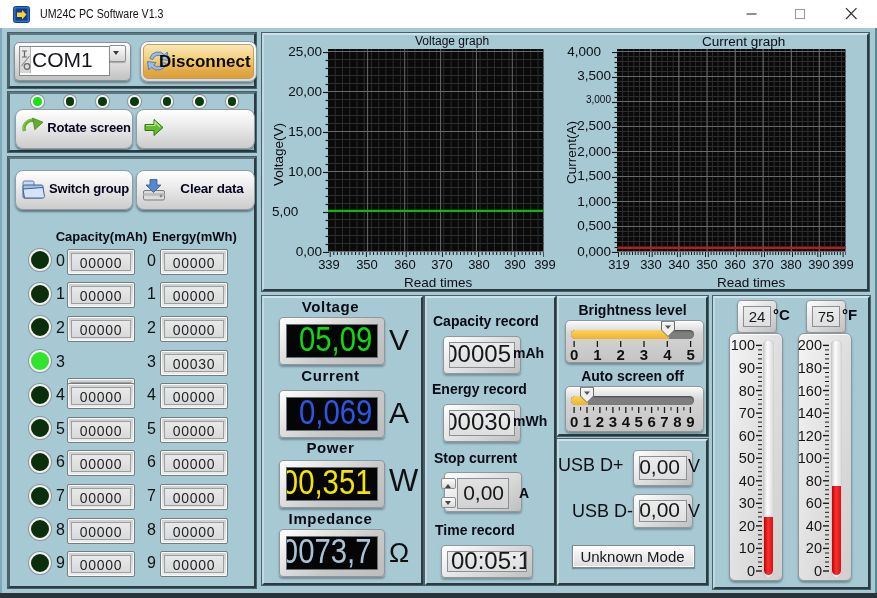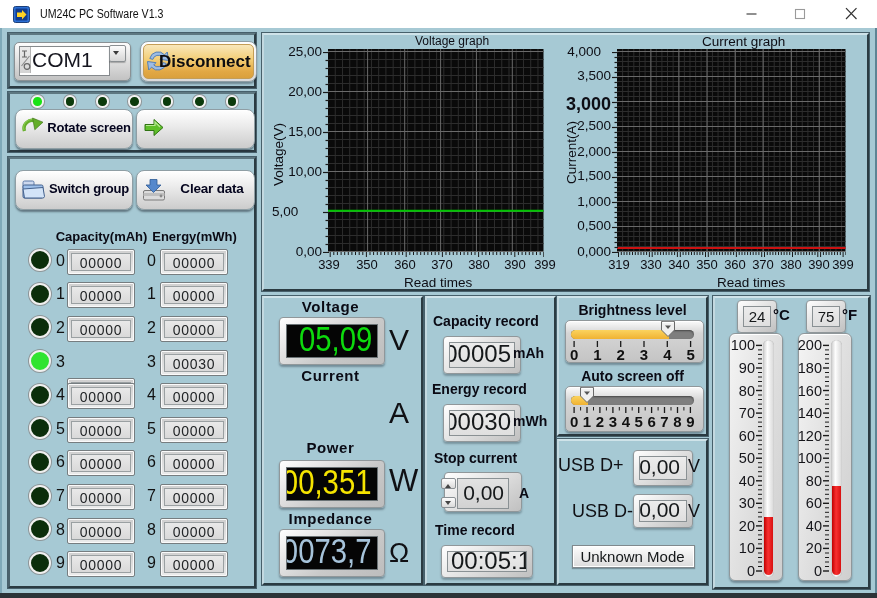--- a/index.html
+++ b/index.html
@@ -522,21 +522,21 @@
 <line x1="0" y1="77.50" x2="228.5" y2="77.50" stroke="#6a6a6a" stroke-width="1"></line>
 <line x1="0" y1="102.50" x2="228.5" y2="102.50" stroke="#6a6a6a" stroke-width="1"></line>
 <line x1="0" y1="127.50" x2="228.5" y2="127.50" stroke="#6a6a6a" stroke-width="1"></line>
 <line x1="0" y1="152.50" x2="228.5" y2="152.50" stroke="#6a6a6a" stroke-width="1"></line>
 <line x1="0" y1="177.50" x2="228.5" y2="177.50" stroke="#6a6a6a" stroke-width="1"></line>
 <line x1="0" y1="202.50" x2="228.5" y2="202.50" stroke="#6a6a6a" stroke-width="1"></line>
 <line x1="0" y1="199.00" x2="228.5" y2="199.00" stroke="#cc1212" stroke-width="2"></line>
 </svg>
 <div class="gtx" style="left:551px;top:44px;width:50px;text-align:right;font-size:13.5px;">4,000</div>
 <div class="gtx" style="left:561px;top:68px;width:50px;text-align:right;font-size:13.5px;">3,500</div>
-<div class="gtx" style="left:561px;top:94px;width:50px;text-align:right;font-size:18px;font-weight:bold;">3,000</div>
+<div class="gtx" style="left:561px;top:94px;width:50px;text-align:right;font-size:10px;">3,000</div>
 <div class="gtx" style="left:561px;top:118px;width:50px;text-align:right;font-size:13.5px;">2,500</div>
 <div class="gtx" style="left:561px;top:144px;width:50px;text-align:right;font-size:13.5px;">2,000</div>
 <div class="gtx" style="left:561px;top:168px;width:50px;text-align:right;font-size:13.5px;">1,500</div>
 <div class="gtx" style="left:561px;top:194px;width:50px;text-align:right;font-size:13.5px;">1,000</div>
 <div class="gtx" style="left:561px;top:218px;width:50px;text-align:right;font-size:13.5px;">0,500</div>
 <div class="gtx" style="left:561px;top:244px;width:50px;text-align:right;font-size:13.5px;">0,000</div>
 <svg style="left:611px;top:51.5px;" width="7" height="201" viewBox="0 0 7 201">
 <line x1="1" y1="0.5" x2="7" y2="0.5" stroke="#1a1a1a" stroke-width="1.2"></line>
 <line x1="3.5" y1="5.5" x2="7" y2="5.5" stroke="#1a1a1a" stroke-width="1.2"></line>
 <line x1="3.5" y1="10.5" x2="7" y2="10.5" stroke="#1a1a1a" stroke-width="1.2"></line>
@@ -675,20 +675,25 @@
 <div class="gtx" style="left:717px;top:275px;font-size:13.5px;">Read times</div>
 <div class="gtx" style="left:564px;top:184px;font-size:13.5px;transform:rotate(-90deg);transform-origin:0 0;">Current(A)</div>
 <div class="blab" style="left:262px;top:298px;width:137px;text-align:center;font-size:15px;letter-spacing:0.6px;">Voltage</div>
 <div class="disp" style="left:279px;top:317px;">
       <div class="blk">
         <div class="dtx" style="color:#0ddb0d;">05,09</div>
       </div>
     </div>
 <div class="unit" style="left:389px;top:340px;transform:translateY(-50%);font-size:30px;">V</div>
 <div class="blab" style="left:262px;top:367px;width:137px;text-align:center;font-size:15px;letter-spacing:0.6px;">Current</div>
+<div class="disp" style="left:279px;top:390px;">
+      <div class="blk">
+        <div class="dtx" style="color:#2b57e8;">0,069</div>
+      </div>
+    </div>
 <div class="unit" style="left:389px;top:413px;transform:translateY(-50%);font-size:30px;">A</div>
 <div class="blab" style="left:262px;top:439px;width:137px;text-align:center;font-size:15px;letter-spacing:0.6px;">Power</div>
 <div class="disp" style="left:279px;top:460px;">
       <div class="blk">
         <div class="dtx" style="color:#f5e400;">00,351</div>
       </div>
     </div>
 <div class="unit" style="left:389px;top:481px;transform:translateY(-50%);font-size:31px;">W</div>
 <div class="blab" style="left:262px;top:510px;width:137px;text-align:center;font-size:15px;letter-spacing:0.6px;">Impedance</div>
 <div class="disp" style="left:279px;top:529px;">

